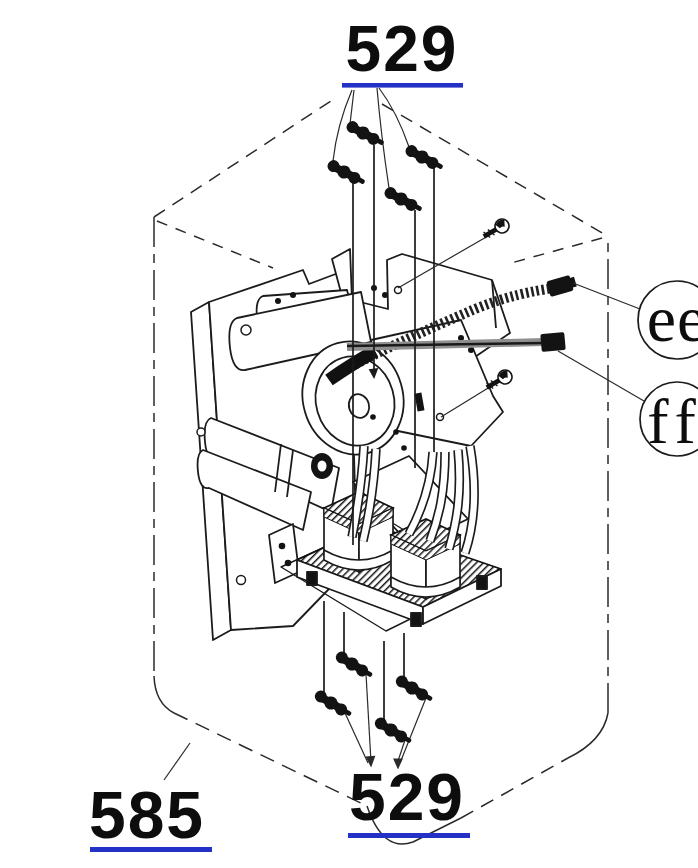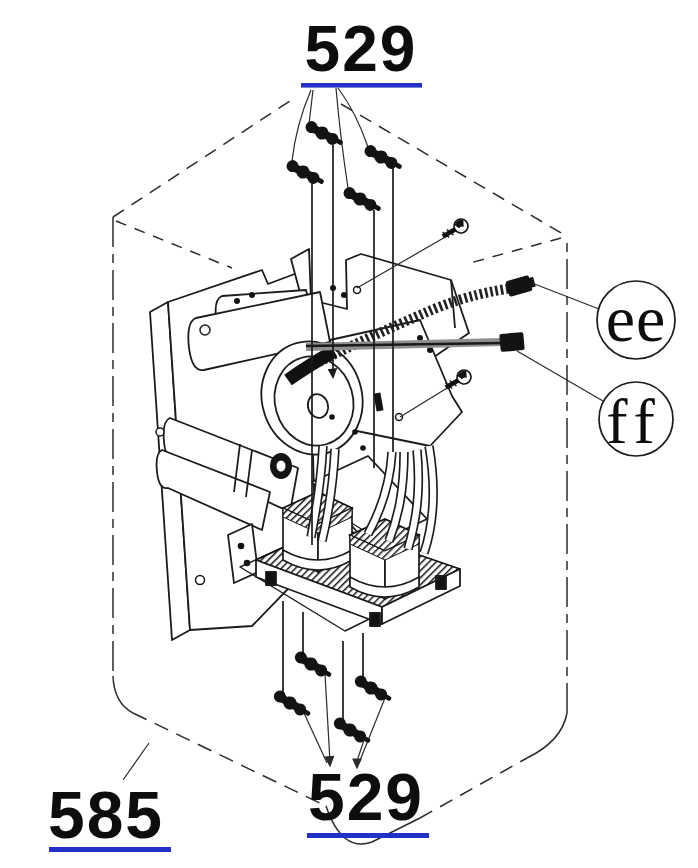--- a/index.html
+++ b/index.html
@@ -1,16 +1,16 @@
 <!DOCTYPE html>
 <html><head>
 <meta charset="utf-8">
 <style>
   html,body{margin:0;padding:0;width:698px;height:868px;background:#fff;overflow:hidden;}
-  .stage{position:relative;width:568px;height:868px;background:#fff;}
+  .stage{position:relative;width:568px;height:868px;background:#fff;padding-left:41px;}
   svg{display:block;}
   text.partnum{font-family:"Liberation Sans",sans-serif;font-weight:700;fill:#0d0d0d;}
   text.callout{font-family:"Liberation Serif",serif;fill:#0d0d0d;}
 </style>
 </head>
 <body>
 
 <div class="stage">
 <svg width="698" height="868" viewBox="0 0 698 868">
   <defs>

